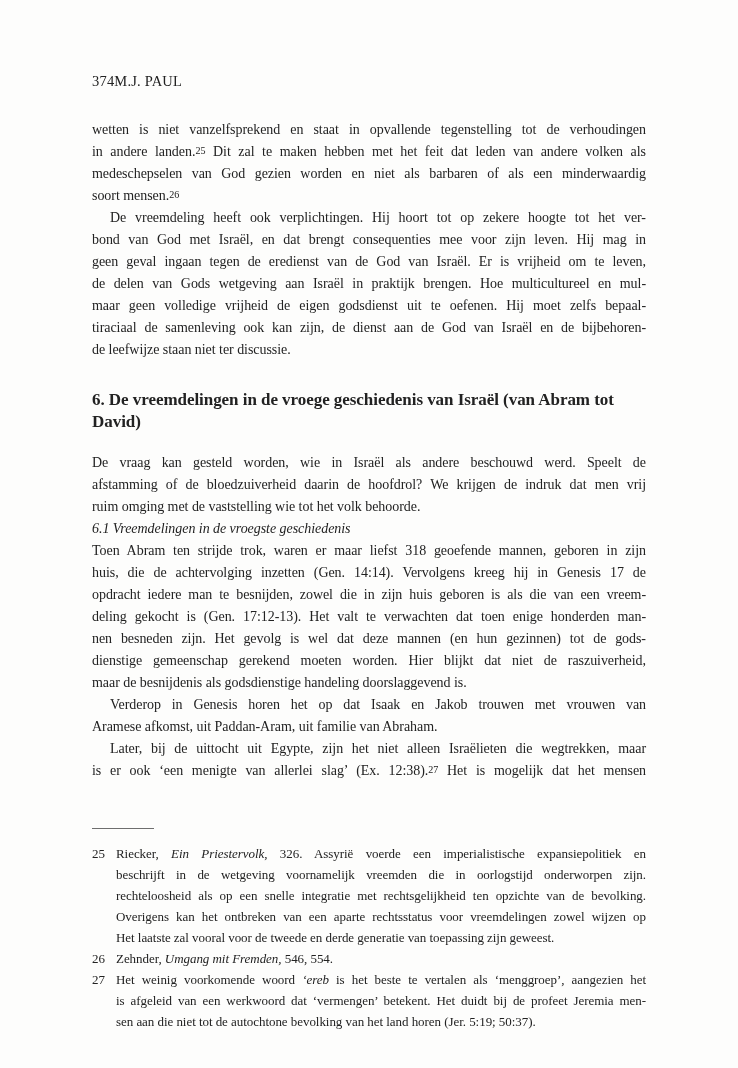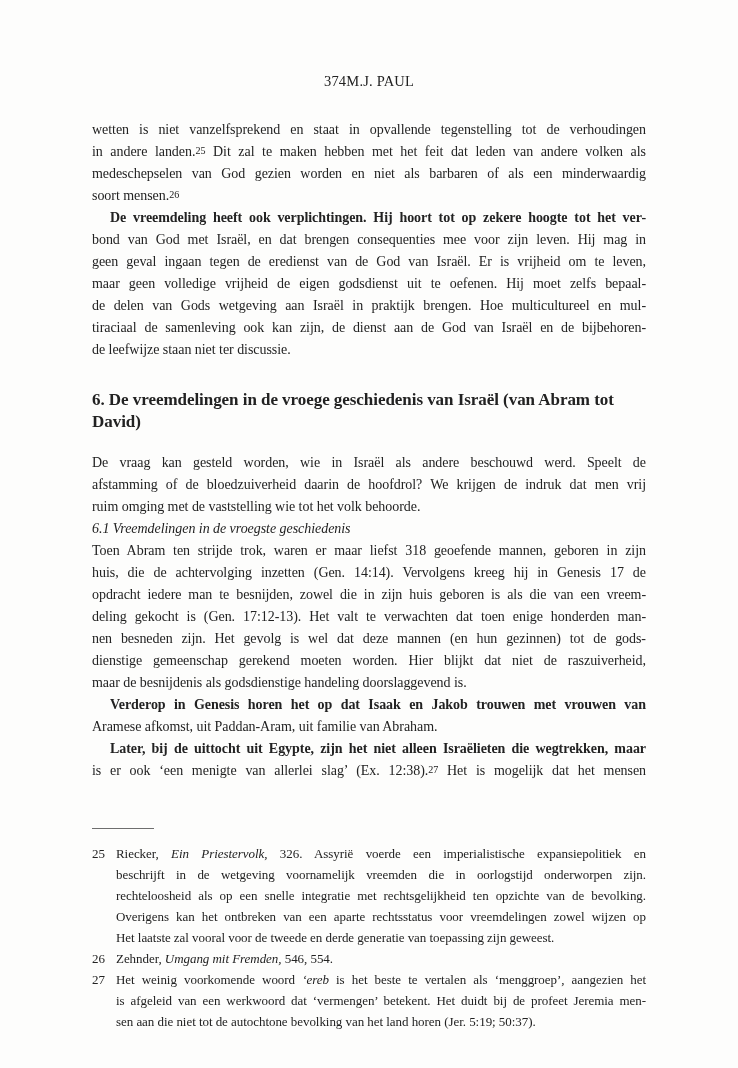--- a/index.html
+++ b/index.html
@@ -13,21 +13,21 @@
     height: 1068px;
     box-sizing: border-box;
     padding: 70px 92px 0 92px;
     overflow: hidden;
     background: #fdfdfc;
     color: #222;
     font-family: "Liberation Serif", "DejaVu Serif", serif;
   }
   .header {
     display: flex;
-    justify-content: center;
+    justify-content: flex-start;
     font-size: 14.5px;
     line-height: 22px;
     margin-bottom: 27px;
     letter-spacing: 0.2px;
   }
   .bodytext {
     font-size: 14px;
     line-height: 22px;
     letter-spacing: -0.05px;
   }
@@ -35,21 +35,20 @@
     text-align: justify;
     text-align-last: justify;
     white-space: normal;
   }
   .para .line.last {
     text-align: center;
     text-align-last: left;
   }
   .para.indent .line.first {
     text-indent: 18px;
-    font-weight: bold;
   }
   .heading {
     font-weight: bold;
     margin-top: 28px;
     margin-bottom: 19px;
     font-size: 17px;
     line-height: 22px;
   }
   .subheading {
     font-style: italic;
@@ -106,24 +105,24 @@
 
   <div class="bodytext" id="body-container">
       <div class="para">
         <div class="line first">wetten is niet vanzelfsprekend en staat in opvallende tegenstelling tot de verhoudingen</div>
         <div class="line">in andere landen.<sup>25</sup> Dit zal te maken hebben met het feit dat leden van andere volken als</div>
         <div class="line">medeschepselen van God gezien worden en niet als barbaren of als een minderwaardig</div>
         <div class="line last">soort mensen.<sup>26</sup></div>
       </div>
       <div class="para indent">
         <div class="line first">De vreemdeling heeft ook verplichtingen. Hij hoort tot op zekere hoogte tot het ver-</div>
-        <div class="line">bond van God met Israël, en dat brengen consequenties mee voor zijn leven. Hij mag in</div>
+        <div class="line">bond van God met Israël, en dat brengt consequenties mee voor zijn leven. Hij mag in</div>
         <div class="line">geen geval ingaan tegen de eredienst van de God van Israël. Er is vrijheid om te leven,</div>
+        <div class="line">de delen van Gods wetgeving aan Israël in praktijk brengen. Hoe multicultureel en mul-</div>
         <div class="line">maar geen volledige vrijheid de eigen godsdienst uit te oefenen. Hij moet zelfs bepaal-</div>
-        <div class="line">de delen van Gods wetgeving aan Israël in praktijk brengen. Hoe multicultureel en mul-</div>
         <div class="line">tiraciaal de samenleving ook kan zijn, de dienst aan de God van Israël en de bijbehoren-</div>
         <div class="line last">de leefwijze staan niet ter discussie.</div>
       </div>
       <div class="heading">6. De vreemdelingen in de vroege geschiedenis van Israël (van Abram tot David)</div>
       <div class="para">
         <div class="line first">De vraag kan gesteld worden, wie in Israël als andere beschouwd werd. Speelt de</div>
         <div class="line">afstamming of de bloedzuiverheid daarin de hoofdrol? We krijgen de indruk dat men vrij</div>
         <div class="line last">ruim omging met de vaststelling wie tot het volk behoorde.</div>
       </div>
       <div class="subheading">6.1 Vreemdelingen in de vroegste geschiedenis</div>

